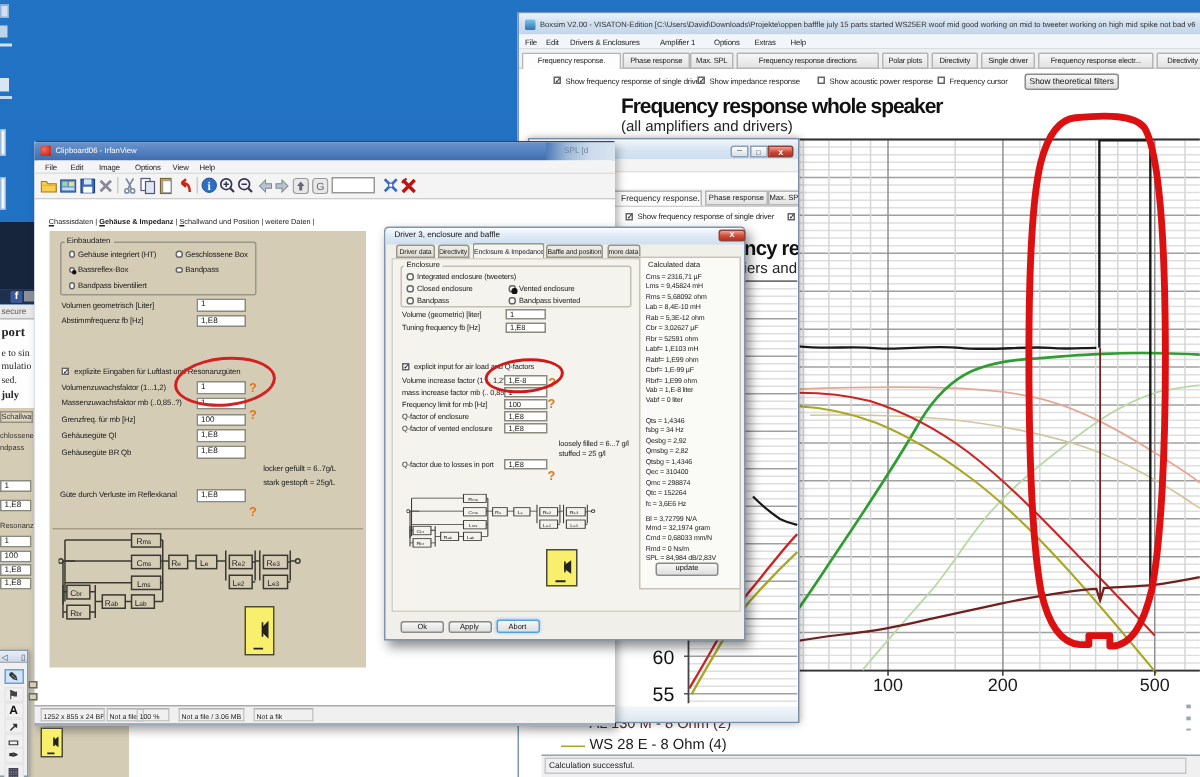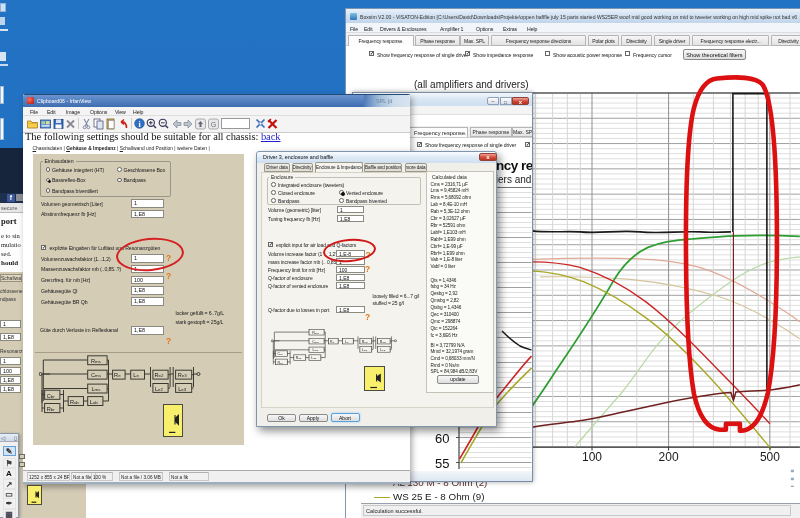--- a/index.html
+++ b/index.html
@@ -28,21 +28,21 @@
     <div class="abs" style="left:0;top:193px;width:23px;height:10px;background:#1d3050"></div>
     <div class="abs" style="left:7px;top:193.5px;width:8px;height:8px;background:#3b5998;border-radius:1px;color:#fff;font-size:7px;font-weight:bold;text-align:center;line-height:8px">f</div>
     <div class="abs" style="left:16px;top:194px;width:7px;height:7px;background:#8a8f98"></div>
     <div class="abs" style="left:0;top:203px;width:23px;height:10px;background:#e8e8e8;border-bottom:1px solid #bbb"></div>
     <div class="abs" style="left:1px;top:205px;width:22px;height:7px;font-size:5.5px;color:#555;font-family:'Liberation Sans',sans-serif">secure</div>
     <div class="abs" style="left:0;top:213px;width:23px;height:59px;background:#fdfdfd"></div>
     <div class="abs" style="left:1px;top:216px;font-family:'Liberation Serif',serif;font-size:8.5px;font-weight:bold;color:#222;white-space:nowrap">port</div>
     <div class="abs" style="left:1px;top:232px;font-family:'Liberation Serif',serif;font-size:6.5px;font-weight:normal;color:#222;white-space:nowrap">e to sin</div>
     <div class="abs" style="left:1px;top:241px;font-family:'Liberation Serif',serif;font-size:6.5px;font-weight:normal;color:#222;white-space:nowrap">mulatio</div>
     <div class="abs" style="left:1px;top:250px;font-family:'Liberation Serif',serif;font-size:6.5px;font-weight:normal;color:#222;white-space:nowrap">sed.</div>
-    <div class="abs" style="left:1px;top:259px;font-family:'Liberation Serif',serif;font-size:7px;font-weight:bold;color:#222;white-space:nowrap">hould</div>
+    <div class="abs" style="left:1px;top:259px;font-family:'Liberation Serif',serif;font-size:7px;font-weight:bold;color:#222;white-space:nowrap">july</div>
     <div class="abs" style="left:0;top:272px;width:23px;height:212px;background:#d5ccb6"></div>
     <div class="abs" style="left:0;top:274px;width:22px;height:8px;background:#ded5c0;border:1px solid #98917e;font-size:5px;color:#333;overflow:hidden">Schallwan</div>
     <div class="abs" style="left:0;top:288px;width:23px;height:6px;font-size:5px;color:#333;overflow:hidden">chlossene</div>
     <div class="abs" style="left:0;top:296px;width:23px;height:6px;font-size:5px;color:#333;overflow:hidden">ndpass</div>
     <div class="fld" style="left:0;top:320px;width:21px;height:8px">1</div>
     <div class="fld" style="left:0;top:333px;width:21px;height:8px">1,E8</div>
     <div class="fld" style="left:0;top:357px;width:21px;height:8px">1</div>
     <div class="fld" style="left:0;top:367px;width:21px;height:8px">100</div>
     <div class="fld" style="left:0;top:376px;width:21px;height:8px">1,E8</div>
     <div class="fld" style="left:0;top:385px;width:21px;height:8px">1,E8</div>
@@ -73,20 +73,21 @@
       <div class="abs" style="left:425px;top:25.5px;width:46px;height:11px;background:linear-gradient(#f6f6f6,#e3e3e3);border:1px solid #b5b5b5;border-bottom:1px solid #b5b5b5;border-radius:1px 1px 0 0;font-size:5.1px;color:#222;text-align:center;line-height:10px;white-space:nowrap;overflow:hidden;letter-spacing:-0.15px">Directivity plots</div>
       <div class="cb chk" style="left:23px;top:42px"></div>
       <div class="t" style="left:31px;top:42.5px">Show frequency response of single driver</div>
       <div class="cb chk" style="left:119px;top:42px"></div>
       <div class="t" style="left:127px;top:42.5px">Show impedance response</div>
       <div class="cb" style="left:199px;top:42px"></div>
       <div class="t" style="left:207px;top:42.5px">Show acoustic power response</div>
       <div class="cb" style="left:279px;top:42px"></div>
       <div class="t" style="left:287px;top:42.5px">Frequency cursor</div>
       <div class="btn" style="left:337px;top:39.5px;width:63px;height:11px;line-height:10px">Show theoretical filters</div>
+      <div class="abs" style="left:68px;top:53px;font-size:14px;font-weight:bold;letter-spacing:-0.72px;color:#111;white-space:nowrap">Frequency response whole speaker</div>
       <div class="abs" style="left:68px;top:70px;font-size:10px;color:#222;white-space:nowrap">(all amplifiers and drivers)</div>
     </div>
     <svg width="388" height="413" viewBox="412.0 74.0 388.0 413.3" style="position:absolute;left:412px;top:74px">
       <line x1="412.0" y1="93.00" x2="800.0" y2="93.00" stroke="#a0a0a0" stroke-width="1"></line>
       <line x1="412.0" y1="98.06" x2="800.0" y2="98.06" stroke="#dedede" stroke-width="1"></line>
       <line x1="412.0" y1="103.12" x2="800.0" y2="103.12" stroke="#dedede" stroke-width="1"></line>
       <line x1="412.0" y1="108.18" x2="800.0" y2="108.18" stroke="#dedede" stroke-width="1"></line>
       <line x1="412.0" y1="113.25" x2="800.0" y2="113.25" stroke="#dedede" stroke-width="1"></line>
       <line x1="412.0" y1="118.31" x2="800.0" y2="118.31" stroke="#a0a0a0" stroke-width="1"></line>
       <line x1="412.0" y1="123.37" x2="800.0" y2="123.37" stroke="#dedede" stroke-width="1"></line>
@@ -193,21 +194,21 @@
       <rect x="791" y="470" width="3" height="2.5" fill="#98a8bb"></rect>
       <rect x="791" y="478" width="3" height="2.5" fill="#98a8bb"></rect>
       <rect x="791" y="486" width="3" height="2.5" fill="#98a8bb"></rect>
       <path d="M 717,78.5 C 707,79.5 699,89 694,108 C 688,132 686,175 686,238 C 686,300 688,360 694,394 C 699,417 708,429 720,430 L 726,430 L 726,424 L 740,424 L 740,431 C 753,431.5 762,419 768,393 C 774,362 777.5,300 777,225 C 776.5,152 772,100 763,85 C 756,76.5 738,76.5 717,78.5 Z" fill="none" stroke="#dc1010" stroke-width="4.6" stroke-linejoin="round"></path>
     </svg>
     <div class="abs" style="left:361px;top:503px;width:439px;height:15px;background:#f0f0f0;border-top:1px solid #9aa0a8"></div>
     <div class="abs" style="left:363px;top:505px;width:428px;height:11px;border:1px solid #c5c9ce;font-size:5.6px;color:#222;padding:1.5px 0 0 2px">Calculation successful.</div>
     <div class="abs" style="left:374px;top:482.5px;width:16px;height:1.6px;background:#8b2222"></div>
     <div class="abs" style="left:393px;top:477px;font-size:9.8px;color:#5a3030;white-space:nowrap">AL 130 M - 8 Ohm (2)</div>
     <div class="abs" style="left:374px;top:496.5px;width:16px;height:1.6px;background:#a8a825"></div>
-    <div class="abs" style="left:393px;top:491px;font-size:9.8px;color:#1a1a1a;white-space:nowrap">WS 25 E - 8 Ohm (9)</div>
+    <div class="abs" style="left:393px;top:491px;font-size:9.8px;color:#1a1a1a;white-space:nowrap">WS 28 E - 8 Ohm (4)</div>
     <div class="abs" style="left:352px;top:92px;width:181px;height:390px;background:#f2f2f2;border:1px solid #7a8fa7;box-shadow:0 0 5px rgba(0,0,0,0.35);overflow:hidden">
       <div class="abs" style="left:0;top:0;width:179px;height:13px;background:linear-gradient(#f2f7fc,#d8e5f2 50%,#cddff0)"></div>
       <div class="abs" style="left:134px;top:3.5px;width:12px;height:8px;background:linear-gradient(#fdfdfd,#d8dee8);border:1px solid #8fa0b5;border-radius:2px 0 0 2px;font-size:6px;line-height:7px;text-align:center;color:#445">–</div>
       <div class="abs" style="left:146.5px;top:3.5px;width:12px;height:8px;background:linear-gradient(#fdfdfd,#d8dee8);border:1px solid #8fa0b5;font-size:5px;line-height:8px;text-align:center;color:#445">□</div>
       <div class="abs" style="left:159px;top:3.5px;width:17px;height:8px;background:linear-gradient(#f0a196,#cc4433 60%,#b83322);border:1px solid #8f4034;border-radius:0 2px 2px 0;font-size:6px;line-height:8px;text-align:center;color:#fff;font-weight:bold">x</div>
       <div class="abs" style="left:0;top:13px;width:179px;height:9px;background:#f4f4f4;border-bottom:1px solid #e0e0e0"></div>
       <div class="abs" style="left:0;top:22px;width:179px;height:11px;background:#ffffff"></div>
       <div class="abs" style="left:0;top:33px;width:179px;height:12px;background:#f0f0f0;border-bottom:1px solid #cfcfcf"></div>
       <div class="abs" style="left:2px;top:34px;width:113px;height:10px;background:#fdfdfd;border:1px solid #b5b5b5;border-bottom:0;font-size:5.6px;color:#222;line-height:10px;padding-left:58px;white-space:nowrap;overflow:hidden">Frequency response.</div>
       <div class="abs" style="left:117px;top:34px;width:42px;height:10px;background:linear-gradient(#f6f6f6,#e3e3e3);border:1px solid #b5b5b5;font-size:5.1px;color:#222;text-align:center;line-height:9px;white-space:nowrap;overflow:hidden">Phase response</div>
@@ -381,21 +382,20 @@
       <div class="abs" style="left:196px;top:23px;width:29px;height:11px;background:#fff;border:1px solid #999"></div>
       <svg width="11" height="12" viewBox="0 0 11 12" style="position:absolute;left:230px;top:22.5px">
         <path d="M1.5,1.5 L9.5,9.5 M9.5,1.5 L1.5,9.5" stroke="#3a6abf" stroke-width="1.7"></path>
         <circle cx="5.5" cy="5.5" r="1.5" fill="#fff" stroke="#3a6abf" stroke-width="0.8"></circle>
       </svg>
       <svg width="11" height="12" viewBox="0 0 11 12" style="position:absolute;left:242px;top:22.5px">
         <path d="M1.5,2 L9.5,10 M9.5,2 L1.5,10" stroke="#c01010" stroke-width="2.2"></path>
         <path d="M1,4 L4,1" stroke="#c01010" stroke-width="1.4"></path>
       </svg>
       <div class="abs" style="left:-2px;top:38px;width:387px;height:337px;background:#fff"></div>
-      <div class="abs" style="left:0px;top:35.5px;font-family:'Liberation Serif',serif;font-size:10.5px;letter-spacing:-0.05px;color:#111;white-space:nowrap">The following settings should be suitable for all chassis: <span style="color:#2121cc;text-decoration:underline">back</span></div>
       <div class="abs" style="left:7.5px;top:51px;font-size:4.9px;color:#222;white-space:nowrap"><u>C</u>hassisdaten | <b><u>G</u>ehäuse &amp; Impedanz</b> | <u>S</u>challwand und Position | weitere Daten |</div>
       <div class="abs" style="left:8px;top:59px;width:211px;height:291px;background:#d5ccb6"></div>
       <div class="gb" style="left:14.5px;top:66px;width:131px;height:36px"></div>
       <div class="gbl" style="left:17.5px;top:62.5px;background:#d5ccb6">Einbaudaten</div>
       <div class="radio" style="left:20.5px;top:72px"></div>
       <div class="t" style="left:27.0px;top:71.7px">Gehäuse integriert (HT)</div>
       <div class="radio" style="left:92px;top:72px"></div>
       <div class="t" style="left:98.5px;top:71.7px">Geschlossene Box</div>
       <div class="radio sel" style="left:20.5px;top:82.7px"></div>
       <div class="t" style="left:27.0px;top:82.4px">Bassreflex-Box</div>

